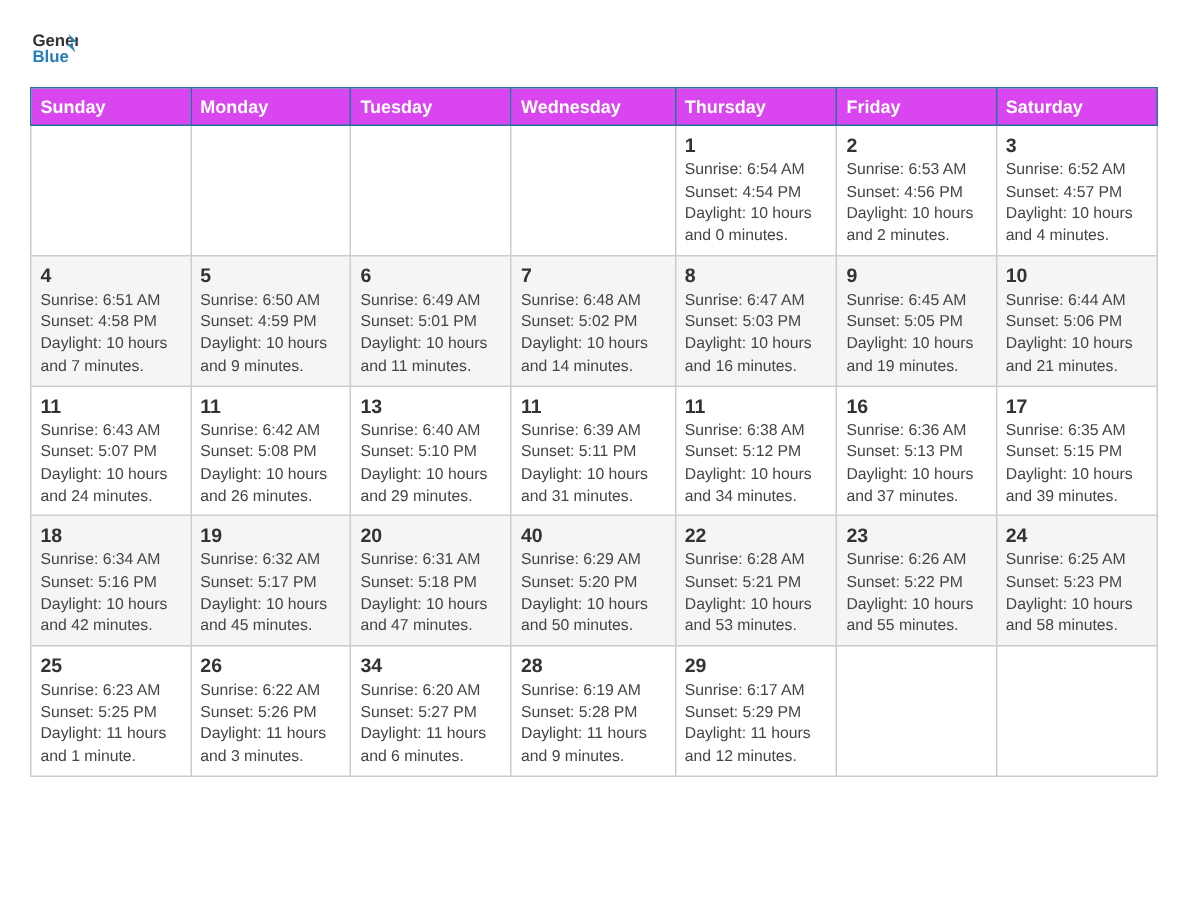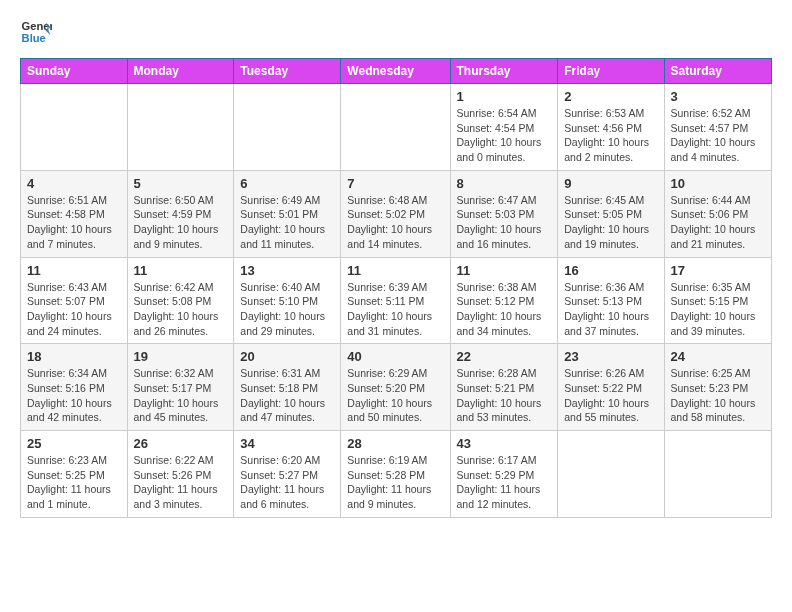--- a/index.html
+++ b/index.html
@@ -232,20 +232,20 @@
         </td>
         <td>
           <span class="day-number">34</span>
           <div class="day-info">Sunrise: 6:20 AM<br>Sunset: 5:27 PM<br>Daylight: 11 hours<br>and 6 minutes.</div>
         </td>
         <td>
           <span class="day-number">28</span>
           <div class="day-info">Sunrise: 6:19 AM<br>Sunset: 5:28 PM<br>Daylight: 11 hours<br>and 9 minutes.</div>
         </td>
         <td>
-          <span class="day-number">43</span>
+          <span class="day-number">29</span>
           <div class="day-info">Sunrise: 6:17 AM<br>Sunset: 5:29 PM<br>Daylight: 11 hours<br>and 12 minutes.</div>
         </td>
         <td class="empty"></td>
         <td class="empty"></td>
       </tr>
     </tbody>
 </table>
 
 </body></html>

